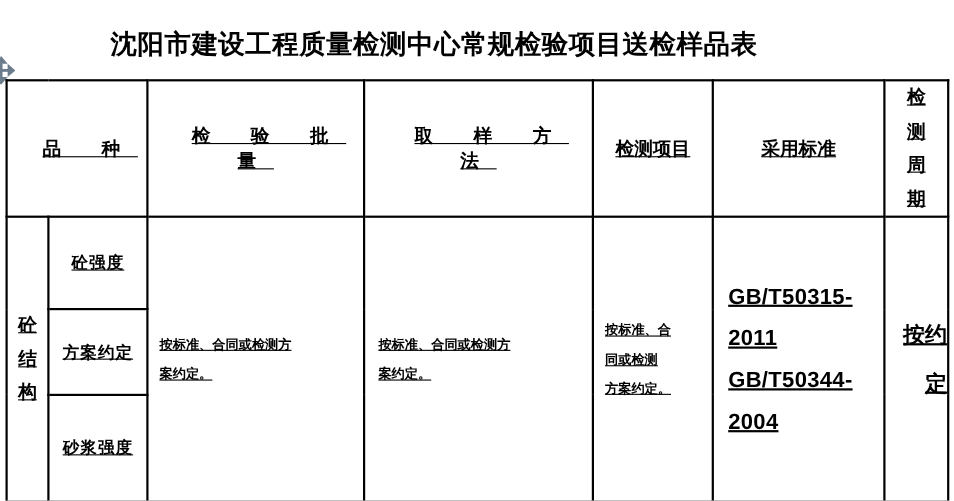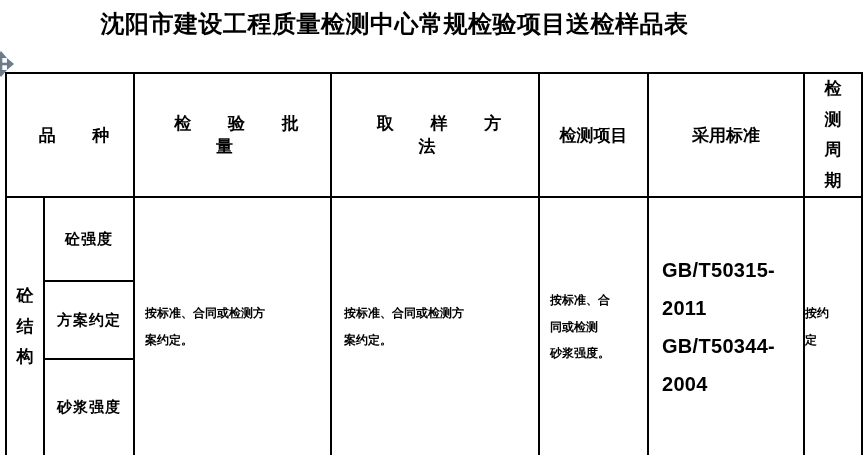--- a/index.html
+++ b/index.html
@@ -6,55 +6,56 @@
   body {
     width:867px; height:455px;
     background:#ffffff;
     position:relative;
     overflow:hidden;
     font-family:"Liberation Sans","DejaVu Sans",sans-serif;
     font-weight:bold;
     color:#000000;
   }
   .doc-title {
-    position:absolute; top:8px; left:0; width:789px;
+    position:absolute; top:24px; left:0; width:789px;
     text-align:center;
     font-size:24px;
     letter-spacing:0.5px;
     white-space:nowrap;
   }
   .move-handle {
     position:absolute; left:-12px; top:51px; width:26px; height:26px;
   }
   table.main {
     position:absolute; left:5px; top:72px;
     border-collapse:collapse;
     table-layout:fixed;
   }
   table.main td {
     border:2px solid #000;
     padding:0;
     vertical-align:middle;
     overflow:hidden;
+    text-decoration:underline;
   }
   .hdr { text-align:center; font-size:17px; }
   .ls  { letter-spacing:16px;margin-left:24px; }
   .vstack {
     width:1.2em; margin:0 auto;
     word-break:break-all;
     text-align:center;
     font-size:17px; line-height:1.8;
   }
   .subitem { text-align:center; font-size:15px; letter-spacing:1px; }
   .longtext { font-size:12px; line-height:2.2; text-align:left; }
   .pad-c { padding-left:10px; width:172px; }
   .pad-d { padding-left:12px; width:172px; }
   .pad-e { padding-left:10px; width:92px; }
   .stdtext { font-size:20px; line-height:1.9; text-align:left; padding-left:13px; letter-spacing:0.3px; }
-  .cycle { text-align:left; font-size:12px; line-height:2.2; }
+  .cycle { text-align:right; font-size:20px; line-height:2.2; }
 </style>
 </head>
 <body>
 
 <svg class="move-handle" viewBox="0 0 24 24" width="26" height="26" aria-hidden="true">
   <g fill="#6b7c8c">
     <polygon points="12,0 6.5,6.5 17.5,6.5"></polygon>
     <polygon points="12,24 6.5,17.5 17.5,17.5"></polygon>
     <polygon points="24,12 17.5,6.5 17.5,17.5"></polygon>
     <polygon points="0,12 6.5,6.5 6.5,17.5"></polygon>
@@ -112,21 +113,21 @@
     <td rowspan="3">
       <div class="longtext pad-d">
         <div>按标准、合同或检测方</div>
         <div>案约定。</div>
       </div>
     </td>
     <td rowspan="3">
       <div class="longtext pad-e">
         <div>按标准、合</div>
         <div>同或检测</div>
-        <div>砂浆强度。</div>
+        <div>方案约定。</div>
       </div>
     </td>
     <td rowspan="3">
       <div class="stdtext">
         <div>GB/T50315-2011</div>
         <div>GB/T50344-2004</div>
       </div>
     </td>
     <td rowspan="3">
       <div class="cycle">

